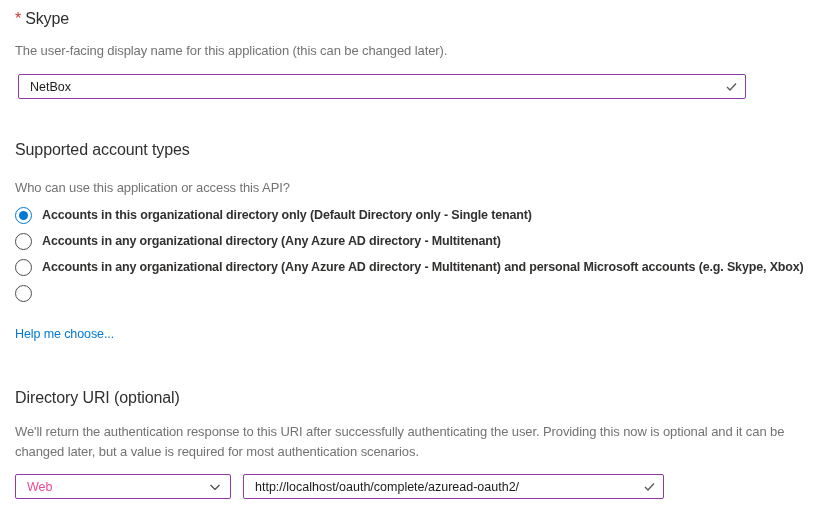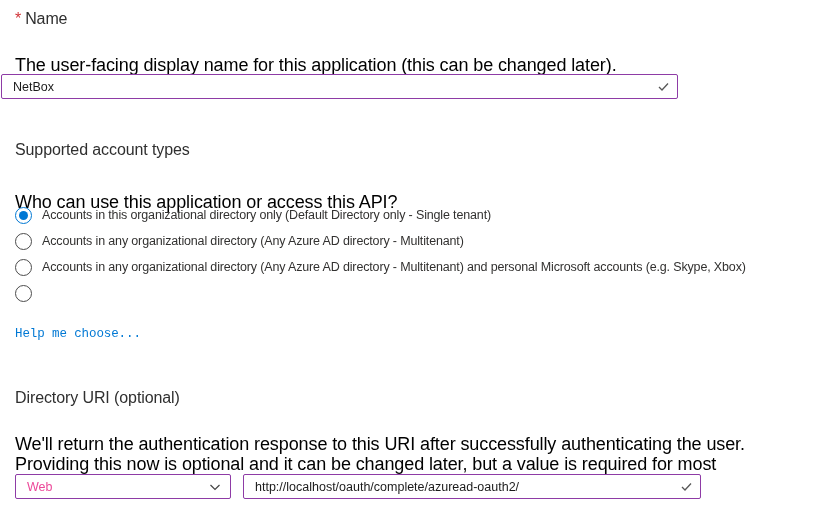--- a/index.html
+++ b/index.html
@@ -6,75 +6,75 @@
   html, body { width: 829px; height: 516px; background: #ffffff; overflow: hidden; }
   body {
     font-family: "Liberation Sans", sans-serif;
     color: #323130;
     position: relative;
   }
   .abs { position: absolute; left: 15px; }
 
   .section-title { font-size: 16px; font-weight: 400; color: #2f2f2f; letter-spacing: -0.1px; }
   .required-marker { color: #d13438; margin-right: 4px; }
-  .body-text { font-size: 18px; color: #000000; letter-spacing: -0.1px; margin-top: 12px; }
+  .body-text { font-size: 13px; color: #737373; letter-spacing: -0.1px; }
 
   
   #name-title { top: 10px; }
   #name-desc { top: 43px; }
   .field-wrap { position: absolute; height: 25px; }
   .text-field {
     width: 100%; height: 100%;
     border: 1.5px solid #8e3ba6; border-radius: 2px;
     font-family: "Liberation Sans", sans-serif;
     font-size: 12.5px; color: #1b1b1b;
     padding: 0 26px 0 11px; outline: none; background: #fff;
   }
-  #name-field-wrap { left: 1px; top: 74px; width: 677px; }
+  #name-field-wrap { left: 18px; top: 74px; width: 728px; }
   .field-check { position: absolute; right: 7px; top: 5px; }
 
   
   #sat-title { top: 141px; }
   #sat-question { top: 180px; }
   #radio-group { top: 202px; left: 15px; position: absolute; }
   .radio-row { display: flex; align-items: center; height: 26px; cursor: pointer; }
   .radio {
     width: 17px; height: 17px; border-radius: 50%;
     border: 1.5px solid #4c4c4c; background: #fff;
     display: inline-flex; align-items: center; justify-content: center;
     flex: 0 0 auto;
   }
   .radio .dot { display: none; }
   .radio.selected { border-color: #0078d4; }
   .radio.selected .dot { display: block; width: 9px; height: 9px; border-radius: 50%; background: #0078d4; }
-  .radio-label { margin-left: 10px; font-size: 12.5px; color: #323130; white-space: nowrap; letter-spacing: -0.15px; }
+  .radio-label { margin-left: 10px; font-size: 12.5px; color: #323130; white-space: nowrap; letter-spacing: -0.15px; font-weight: bold; }
 
-  #help-link { top: 327px; font-size: 12.5px; color: #0078d4; text-decoration: none; cursor: pointer; letter-spacing: -0.1px; font-family: Liberation Mono, monospace; }
+  #help-link { top: 327px; font-size: 12.5px; color: #0078d4; text-decoration: none; cursor: pointer; letter-spacing: -0.1px; }
 
   
   #ru-title { top: 389px; }
   #ru-desc { top: 422px; width: 806px; line-height: 20px; }
 
   #platform-select {
     left: 15px; top: 474px; width: 216px; height: 25px;
     position: absolute;
     border: 1.5px solid #8e3ba6; border-radius: 2px; background: #fff;
     display: flex; align-items: center;
     font-size: 12.5px; color: #ec4899;
     padding: 0 8px 0 11px; cursor: pointer;
   }
   #platform-select .select-value { flex: 1 1 auto; }
-  #uri-field-wrap { left: 243px; top: 474px; width: 458px; }
+  #uri-field-wrap { left: 243px; top: 474px; width: 421px; }
   svg.icon { display: block; }
 </style>
 </head>
 <body>
 
 <div id="name-title" class="abs section-title">
-  <span class="required-marker">*</span><span>Name</span>
+  <span class="required-marker">*</span><span>Skype</span>
 </div>
 <div id="name-desc" class="abs body-text">The user-facing display name for this application (this can be changed later).</div>
 
 <div id="name-field-wrap" class="field-wrap">
   <input class="text-field" type="text" value="NetBox" style="">
   <span class="field-check">
     <svg class="icon" width="15" height="15" viewBox="0 0 15 15">
       <polyline points="3,8 6,11 12,4.5" fill="none" stroke="#575757" stroke-width="1.3"></polyline>
     </svg>
   </span>

